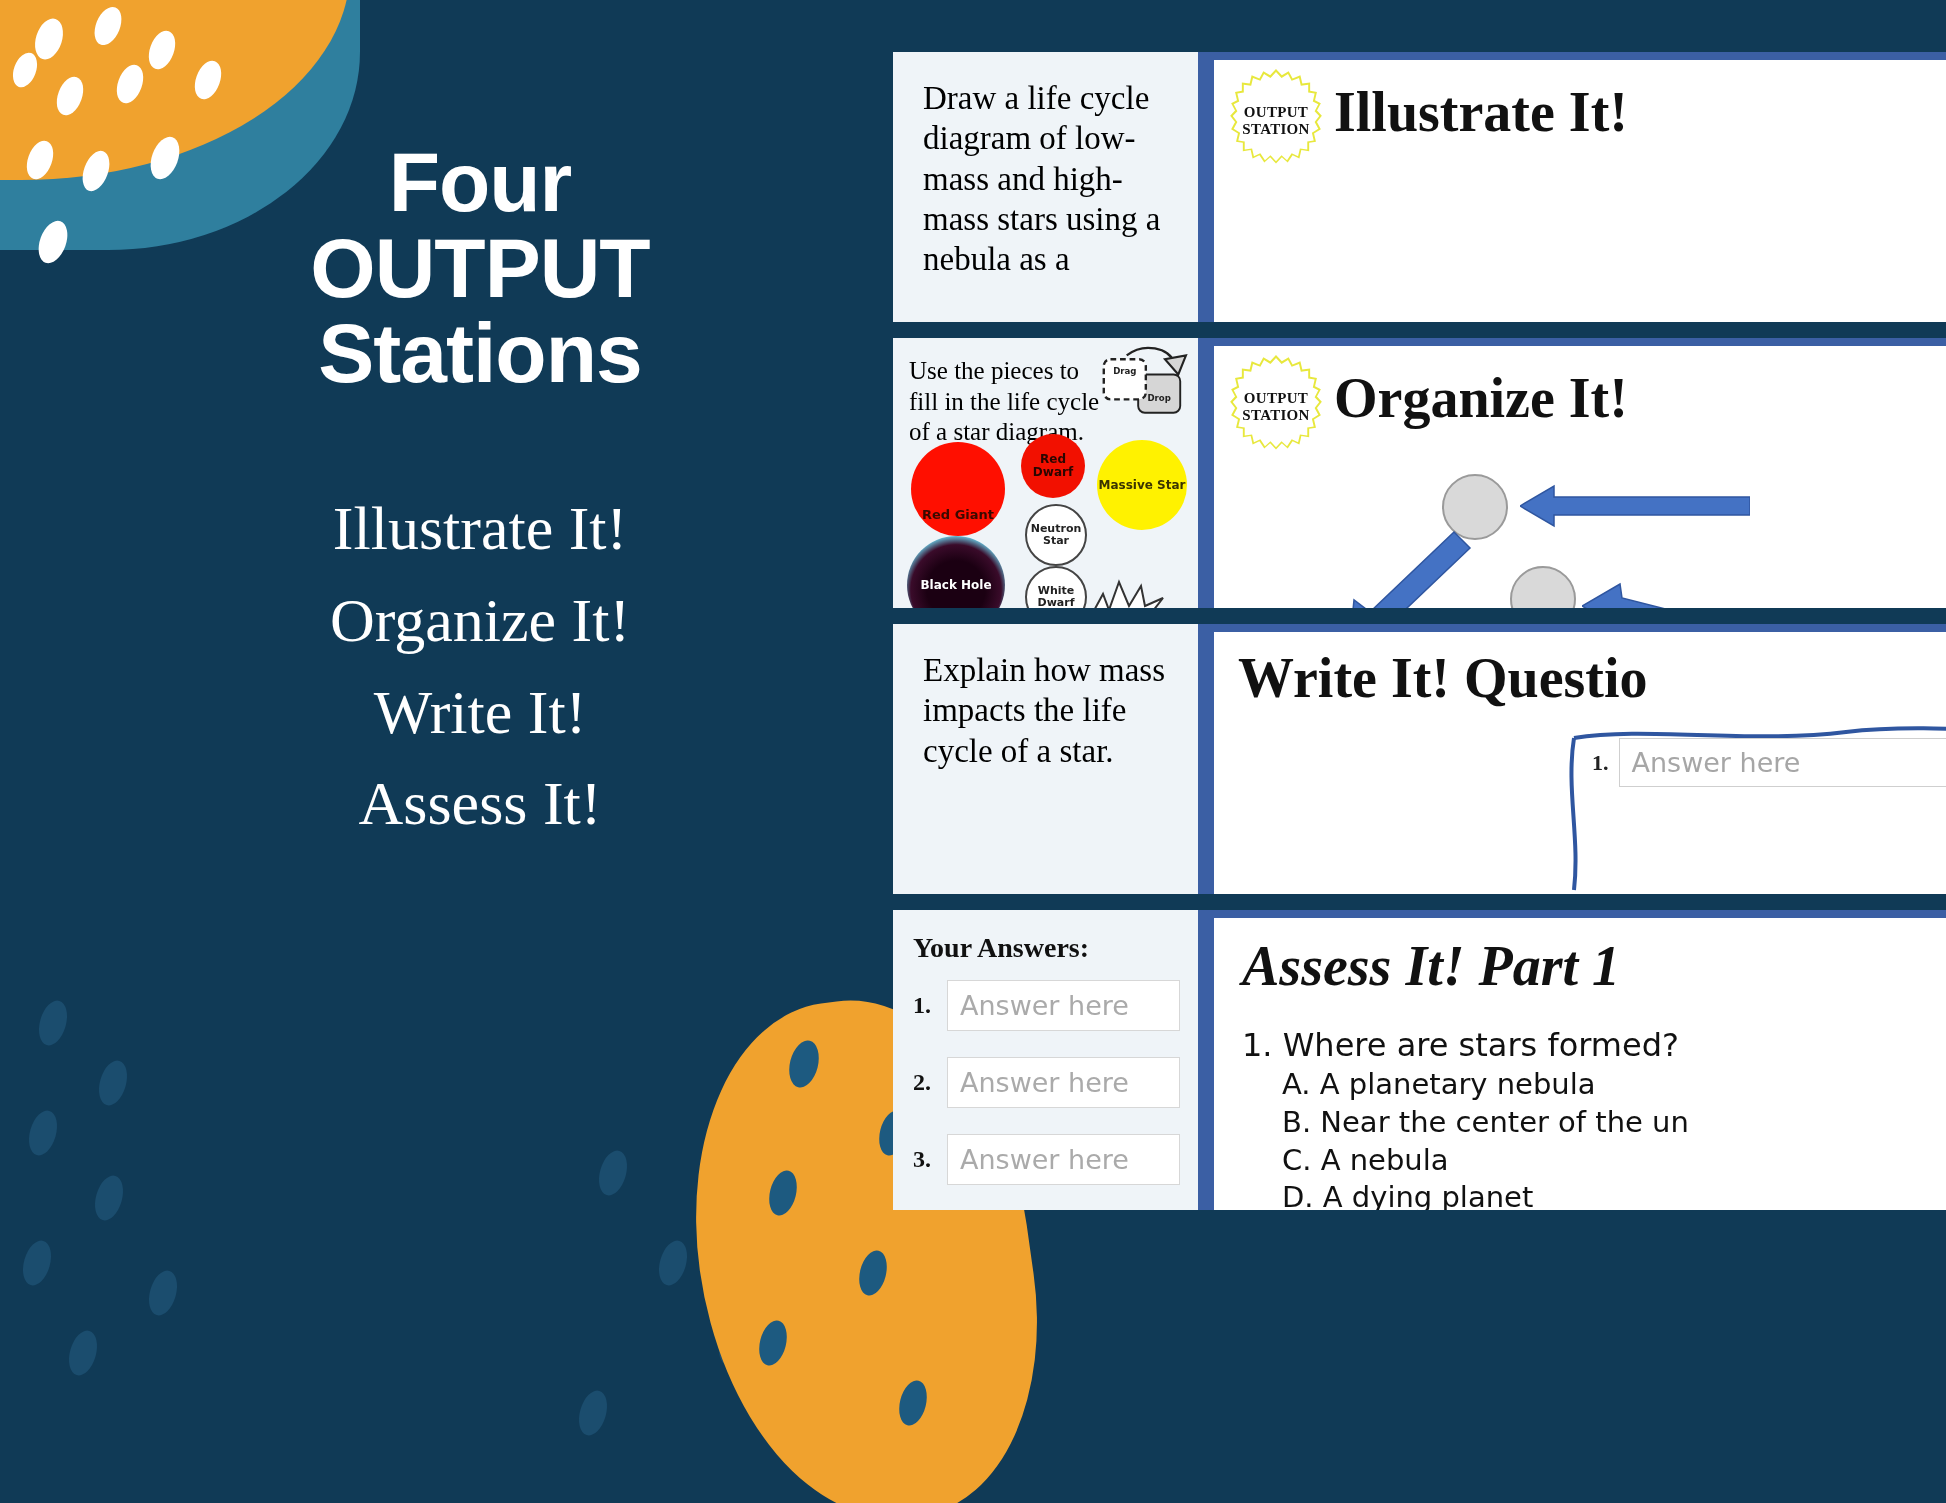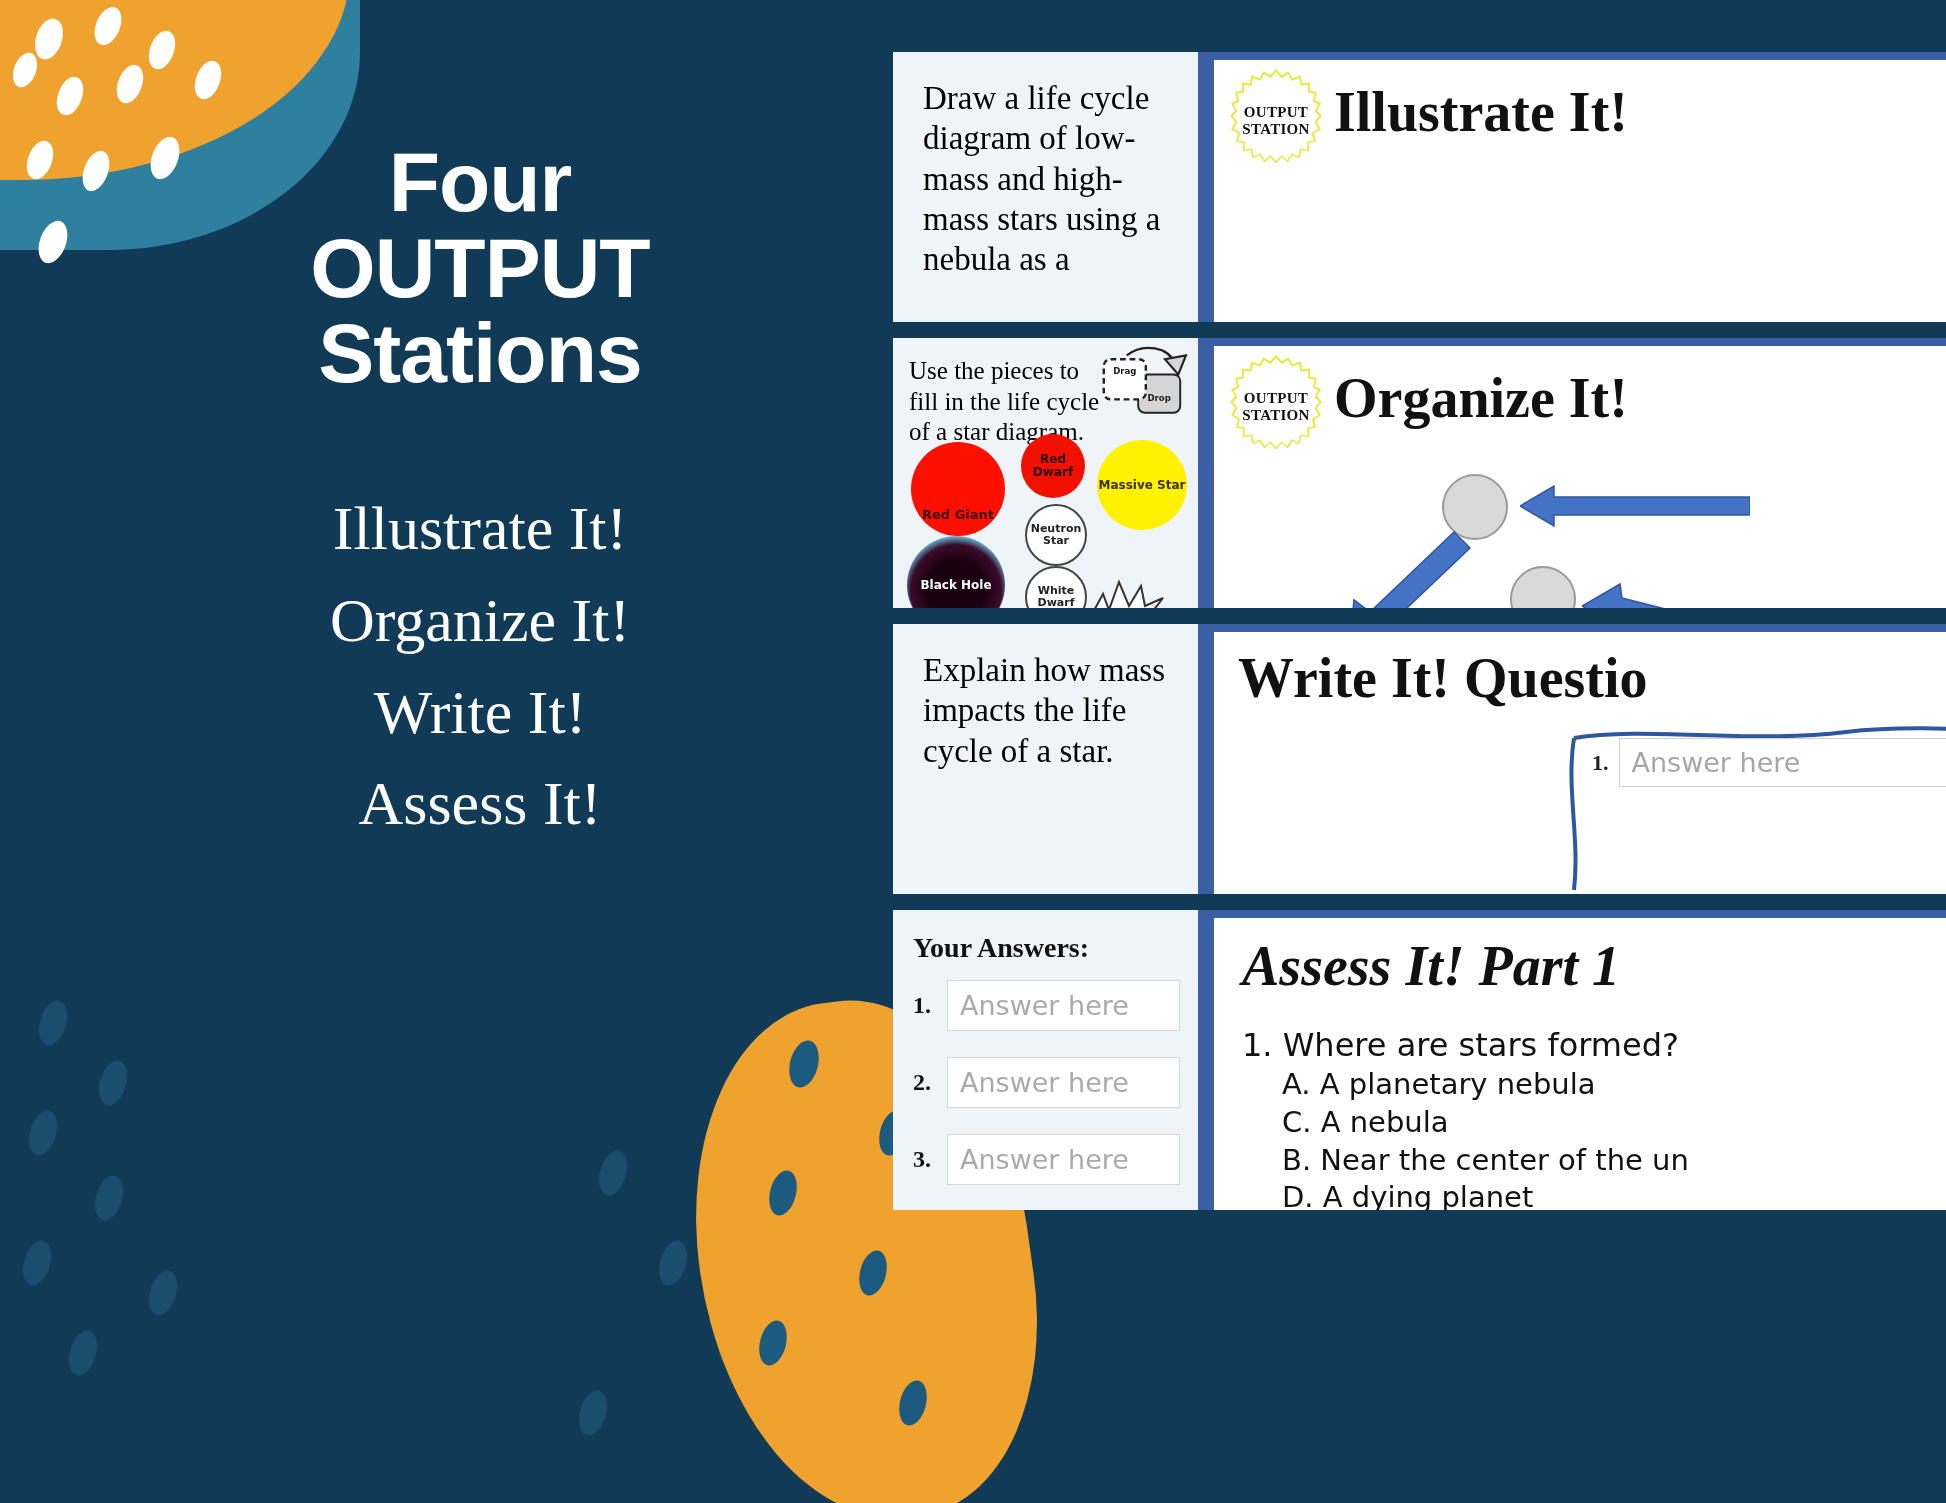--- a/index.html
+++ b/index.html
@@ -329,22 +329,22 @@
         </div>
       </div>
       <div class="pane-right" style="padding:16px 0 0 28px;">
         <div class="slide-title wide" style="position:static;margin-bottom:26px;font-style:italic;">Assess It!  Part 1</div>
         <div class="q-block">
           <div class="q-main">
             <span>1.</span>
             <span>Where are stars formed?</span>
           </div>
           <div class="q-choice">A. A planetary nebula</div>
+          <div class="q-choice">B. Near the center of the un</div>
           <div class="q-choice">C. A nebula</div>
-          <div class="q-choice">B. Near the center of the un</div>
           <div class="q-choice">D. A dying planet</div>
         </div>
 
       </div>
     </div>
 
   </div>
 </div>
 
 </body></html>

